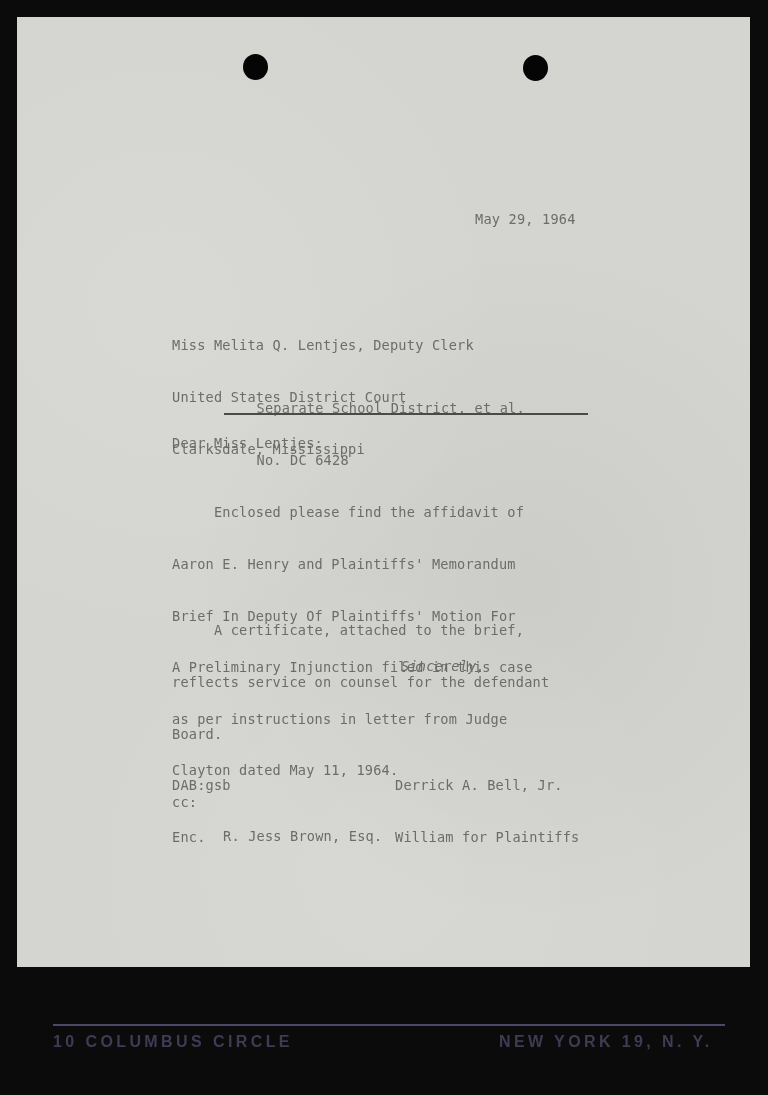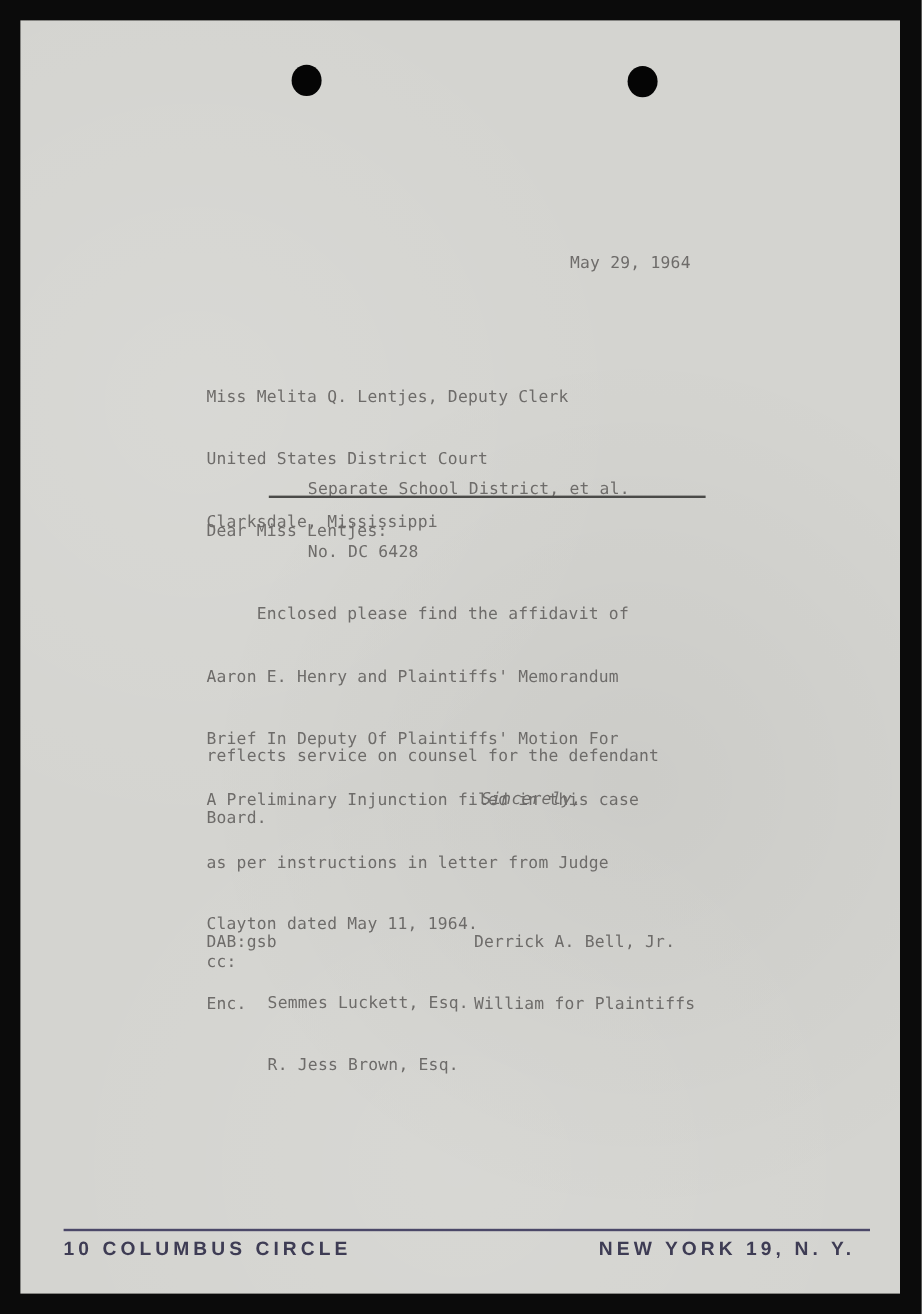--- a/index.html
+++ b/index.html
@@ -5,21 +5,21 @@
     html, body { margin: 0; padding: 0; }
     body {
       width: 768px; height: 1095px;
       background: #0b0b0b;
       position: relative;
       overflow: hidden;
     }
     .paper {
       position: absolute;
       left: 17px; top: 17px;
-      width: 733px; height: 1061px;
+      width: 733px; height: 950px;
       background-color: #d4d4d0;
       background-image:
         radial-gradient(circle at 20% 30%, rgba(255,255,255,0.10) 0, rgba(255,255,255,0) 40%),
         radial-gradient(circle at 70% 60%, rgba(0,0,0,0.04) 0, rgba(0,0,0,0) 45%),
         radial-gradient(circle at 50% 90%, rgba(255,255,255,0.08) 0, rgba(255,255,255,0) 35%);
     }
     .hole {
       position: absolute;
       width: 25px; height: 26px;
       border-radius: 50%;
@@ -60,21 +60,21 @@
 </head>
 <body>
 
 <div class="paper">
 
   <div class="hole" style="left:226px; top:37px;"></div>
   <div class="hole" style="left:506px; top:38px;"></div>
 
   <div class="typed" style="left:458px; top:194px;">May 29, 1964</div>
 
-  <div class="typed" style="left:155px; top:272px;">
+  <div class="typed" style="left:155px; top:286px;">
     <span class="line">Miss Melita Q. Lentjes, Deputy Clerk</span>
     <span class="line">United States District Court</span>
     <span class="line">Clarksdale, Mississippi</span>
   </div>
 
   <div class="typed" style="left:206px; top:349px;">
     <span class="line">    Separate School District, et al.</span>
     <span class="line">    No. DC 6428</span>
   </div>
   <div class="re-rule" style="left:207px; top:396px; width:364px;"></div>
@@ -84,39 +84,39 @@
   <div class="typed" style="left:155px; top:453px;">
     <span class="line">     Enclosed please find the affidavit of</span>
     <span class="line">Aaron E. Henry and Plaintiffs' Memorandum</span>
     <span class="line">Brief In Deputy Of Plaintiffs' Motion For</span>
     <span class="line">A Preliminary Injunction filed in this case</span>
     <span class="line">as per instructions in letter from Judge</span>
     <span class="line">Clayton dated May 11, 1964.</span>
   </div>
 
   <div class="typed" style="left:155px; top:571px;">
+    <span class="line">     A certificate, attached to the brief,</span>
     <span class="line">reflects service on counsel for the defendant</span>
     <span class="line">Board.</span>
   </div>
 
   <div class="typed" style="left:384px; top:641px;font-style:italic;">Sincerely,</div>
 
   <div class="typed" style="left:155px; top:726px;">
     <span class="line">DAB:gsb</span>
     <span class="line">Enc.</span>
   </div>
 
   <div class="typed" style="left:378px; top:726px;">
     <span class="line">Derrick A. Bell, Jr.</span>
     <span class="line">William for Plaintiffs</span>
   </div>
 
   <div class="typed" style="left:155px; top:777px;">cc:</div>
   <div class="typed" style="left:206px; top:777px;">
-    <span class="line">Semmes Luckett, Esq.</span>
     <span class="line">R. Jess Brown, Esq.</span>
   </div>
 
   <div class="footer-rule"></div>
   <div class="footer-text" style="left:36px;">10 COLUMBUS CIRCLE</div>
   <div class="footer-text" style="left:482px;">NEW YORK 19, N. Y.</div>
 
 </div>
 
 </body></html>

